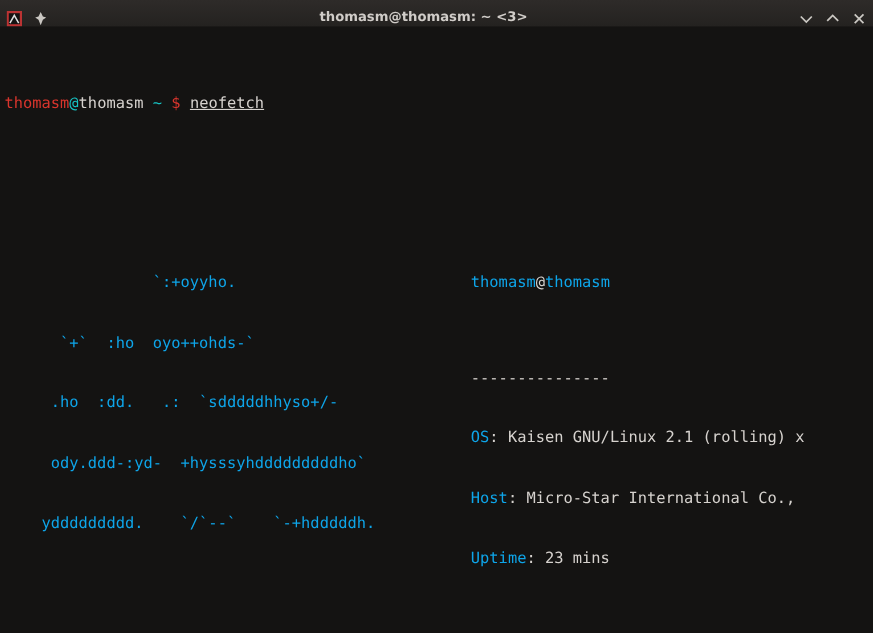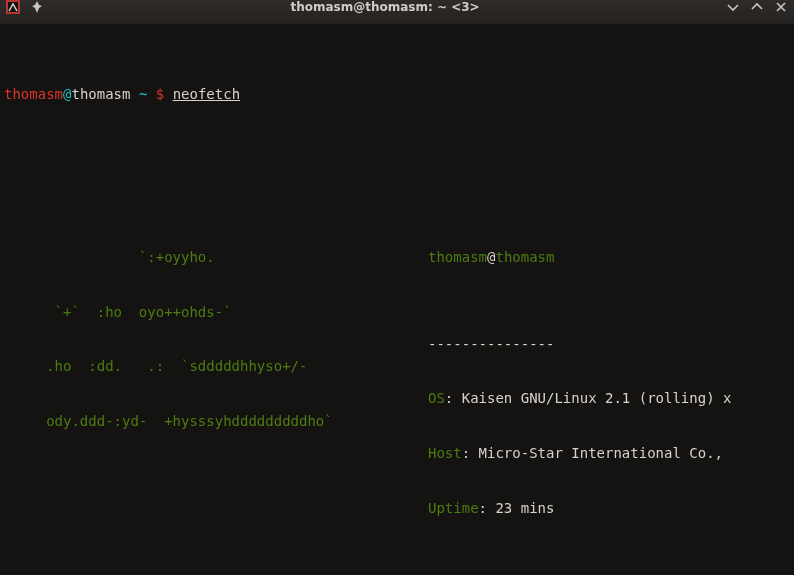--- a/index.html
+++ b/index.html
@@ -10,35 +10,35 @@
     line-height: 1.30;
     color: #d6d2ce;
     width: 794px;
     height: 575px;
     overflow: hidden;
   }
   .titlebar {
     height: 24px;
     background: linear-gradient(#2e2b29,#242220);
     display: flex;
-    align-items: flex-start;
+    align-items: flex-end;
     color: #d0ccc8;
     font-family: "DejaVu Sans", sans-serif;
     font-size: 12px;
     padding: 0 6px;
   }
   .titlebar .left, .titlebar .right { display: flex; align-items: center; gap: 10px; }
   .titlebar .center { flex: 1; text-align: center; font-weight: 600; }
   .tb-icon { width: 14px; height: 14px; display: inline-block; }
   .tb-icon svg { display: block; }
   .term {
     padding: 6px 4px;
     white-space: pre;
   }
-  .red   { color: #4d7c0f; }
+  .red   { color: #0ea5e9; }
   .white { color: #d6d2ce; margin-top: 32px; }
   .underline { text-decoration: underline; }
   .line { display: block; }
   .cols { display: flex; align-items: flex-start; }
   .ascii { width: 420px; }
   .info  { padding-left: 4px; }
   .info .line { }
   .prompt-user { color: #d9352d; }
   .prompt-at   { color: #17c2c2; }
   .prompt-host { color: #d6d2ce; }
@@ -87,20 +87,21 @@
   
   <span class="line"><span class="prompt-user">thomasm</span><span class="prompt-at">@</span><span class="prompt-host">thomasm</span> <span class="prompt-path">~</span> <span class="prompt-dollar">$</span> <span class="white underline">neofetch</span></span>
   <span class="line">&nbsp;</span>
 
   <div class="cols">
     <div class="ascii">
       <span class="line red">                `:+oyyho.</span>
       <span class="line red">      `+`  :ho  oyo++ohds-`</span>
       <span class="line red">     .ho  :dd.   .:  `sdddddhhyso+/-</span>
       <span class="line red">     ody.ddd-:yd-  +hysssyhdddddddddho`</span>
+      <span class="line red">    yddddddddd.    `/`--`    `-+hdddddh.</span>
       
       
       
       
       
       
       
       
       
       

